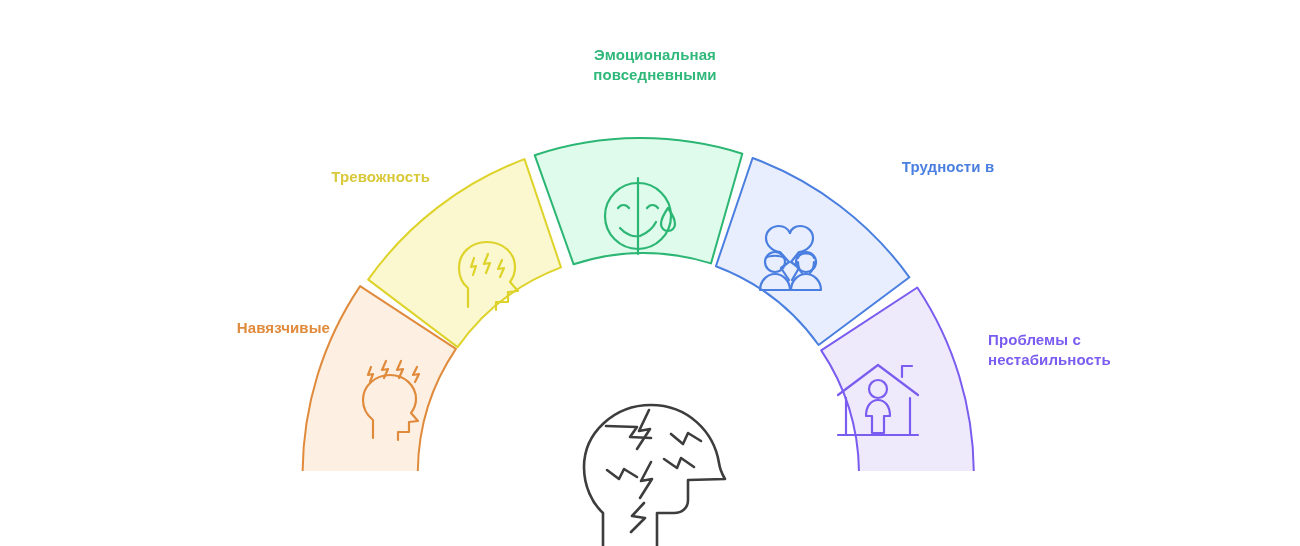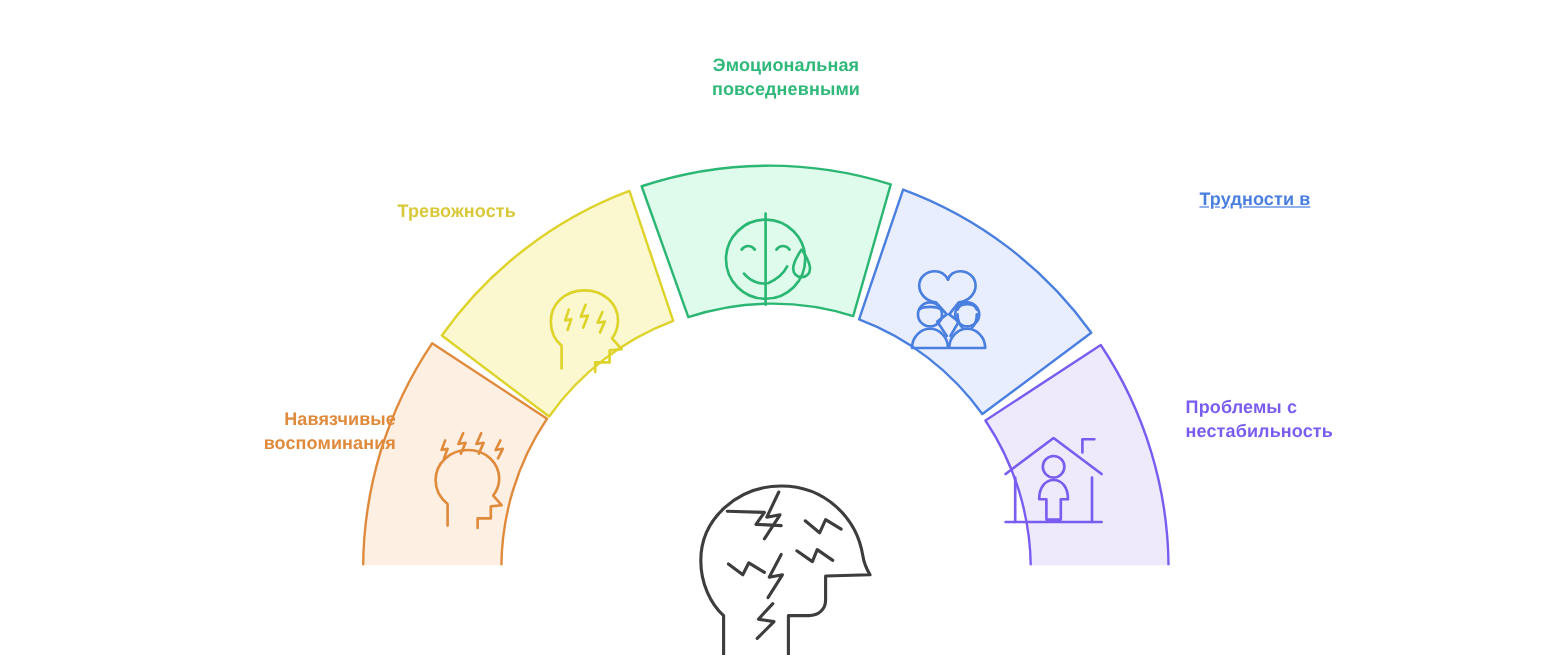--- a/index.html
+++ b/index.html
@@ -44,28 +44,26 @@
     left: 230px;
     top: 167px;
     width: 200px;
     text-align: right;
   }
   .lbl-intrusive {
     left: 130px;
     top: 318px;
     width: 200px;
     text-align: right;
-    margin-top: 22px;
   }
   .lbl-relations {
-    left: 892px;
+    left: 848px;
     top: 157px;
     width: 200px;
-    text-align: right;
-    text-decoration: underline;
+    text-align: center;
   }
   .lbl-daily {
     left: 988px;
     top: 330px;
     width: 230px;
     text-align: left;
   }
 </style>
 </head>
 <body>
@@ -224,21 +222,20 @@
     <div>Эмоциональная</div>
     <div>повседневными</div>
   </div>
 
   <div class="seg-label lbl-anxiety" style="color:#d9c93a;">
     <div>Тревожность</div>
   </div>
 
   <div class="seg-label lbl-intrusive" style="color:#e08a3c;">
     <div>Навязчивые</div>
-    <div>воспоминания</div>
   </div>
 
   <div class="seg-label lbl-relations" style="color:#4a7fe0;">
     <div>Трудности в</div>
   </div>
 
   <div class="seg-label lbl-daily" style="color:#7a5cf0;">
     <div>Проблемы с</div>
     <div>нестабильность</div>
   </div>

